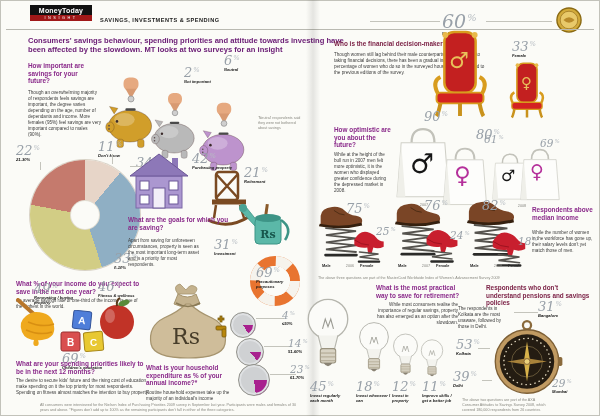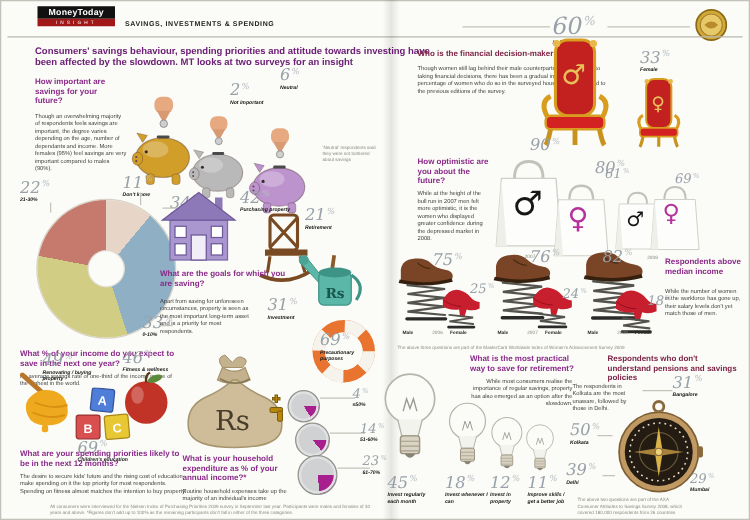--- a/index.html
+++ b/index.html
@@ -447,21 +447,21 @@
   <svg class="abs" style="left:490px;top:318px" width="74" height="78" viewBox="0 0 80 86">
       <use href="#compassg"></use>
     </svg>
   <div class="cl" style="left:514px;top:312px;width:24px;height:1px"></div>
   <div class="stat s-md" style="left:538px;top:300px;width:36px">
     <div class="num"><span>31</span><sup>%</sup></div>
     <div class="lbl">Bangalore</div>
   </div>
   <div class="cl" style="left:478px;top:348px;width:12px;height:1px"></div>
   <div class="stat s-md" style="left:456px;top:338px;width:30px">
-    <div class="num"><span>50</span><sup>%</sup></div>
+    <div class="num"><span>53</span><sup>%</sup></div>
     <div class="lbl">Kolkata</div>
   </div>
   <div class="cl" style="left:482px;top:380px;width:10px;height:1px"></div>
   <div class="stat s-md" style="left:453px;top:370px;width:30px">
     <div class="num"><span>39</span><sup>%</sup></div>
     <div class="lbl">Delhi</div>
   </div>
   <div class="stat s-sm" style="left:552px;top:378px;width:30px">
     <div class="num"><span>29</span><sup>%</sup></div>
     <div class="lbl">Mumbai</div>

